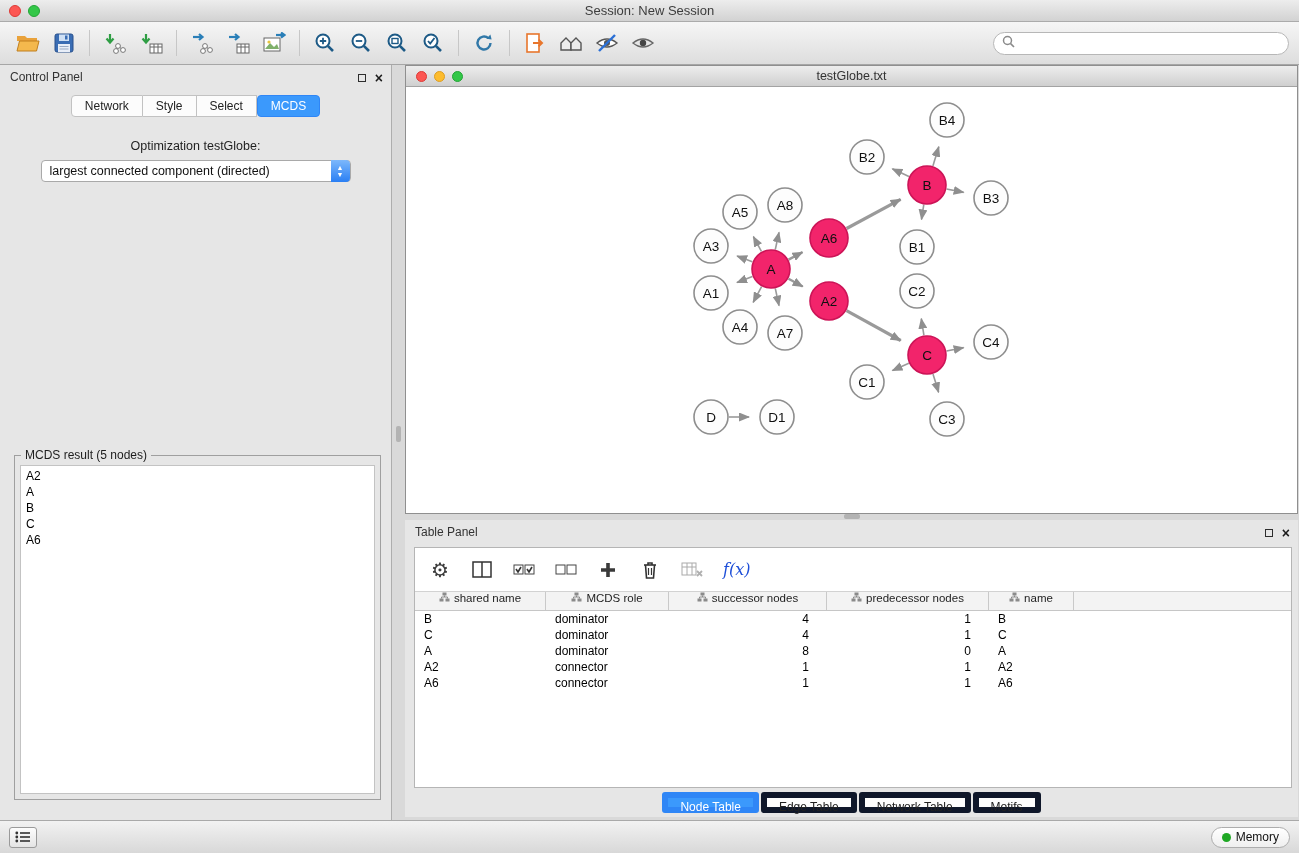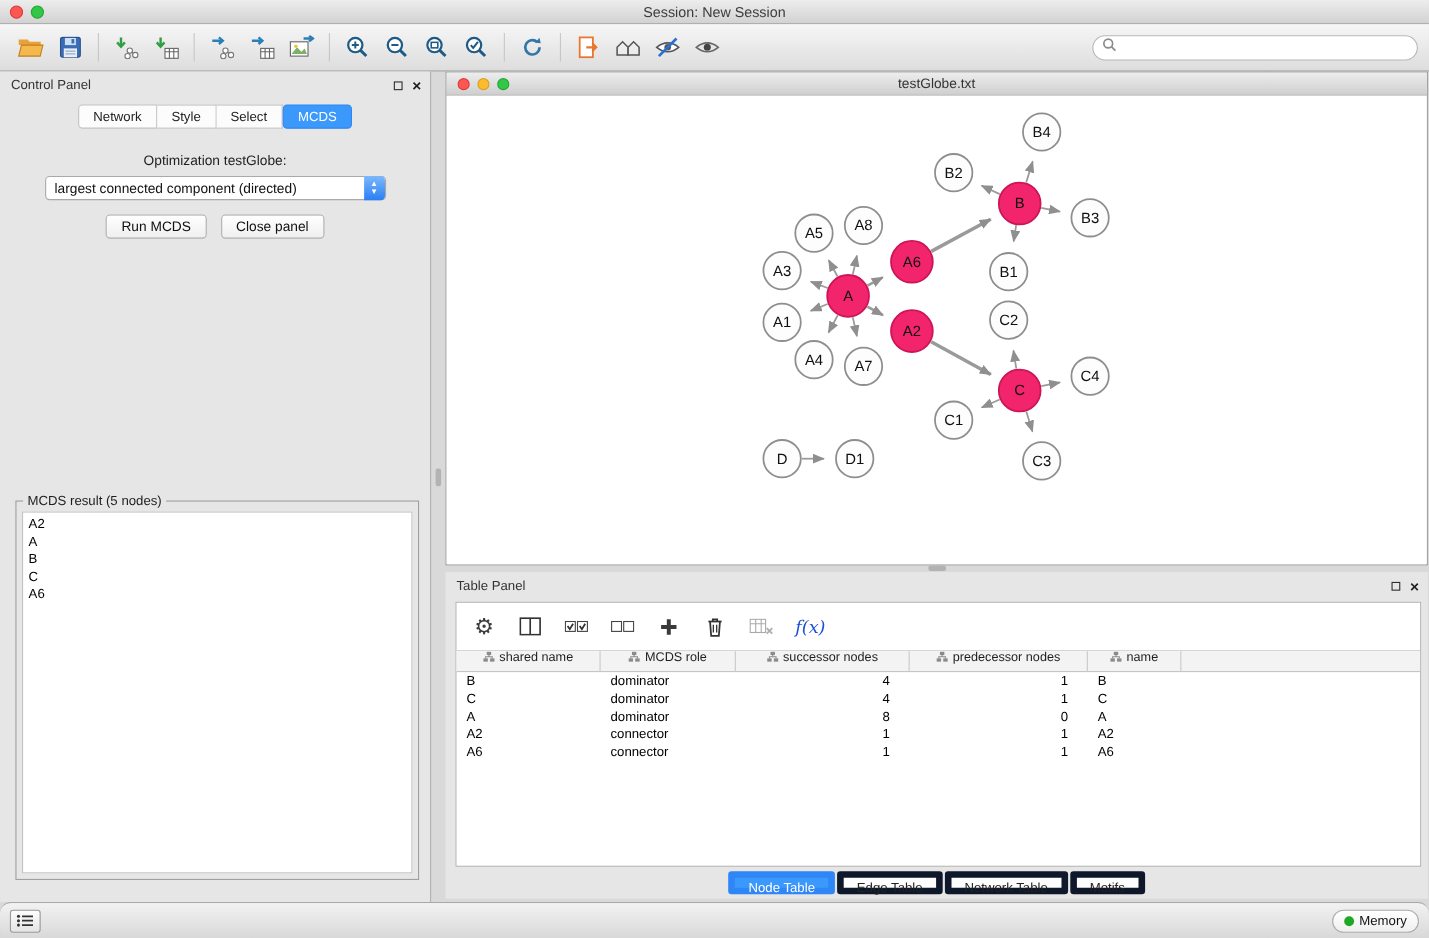--- a/index.html
+++ b/index.html
@@ -81,21 +81,21 @@
   .tr{display:flex;height:16px;line-height:16px;}
   .td{font-size:12px;color:#000;overflow:hidden;white-space:nowrap;}
   .table-tabs{position:absolute;left:0;right:0;bottom:4px;display:flex;justify-content:center;gap:2px;}
   .ftab{font-size:12px;height:21px;line-height:19px;padding:0 12px;background:#fdfdfd;
     border:6px solid #0f172a;border-radius:3px;color:#222;}
   .ftab.active{background:#3b99fc;border-color:#2f86f6;color:#fff;}
 
   
   .statusbar{position:absolute;left:0;top:820px;width:1299px;height:33px;
     background:linear-gradient(#f2f2f2,#d8d8d8);border-top:1px solid #a9a9a9;
-    display:flex;align-items:center;border-radius:10px;}
+    display:flex;align-items:center;}
   .status-left{margin-left:9px;width:28px;height:21px;border:1px solid #9a9a9a;border-radius:3px;
     background:linear-gradient(#fdfdfd,#e4e4e4);display:flex;align-items:center;justify-content:center;}
   .memory-pill{margin-left:auto;margin-right:9px;height:21px;border:1px solid #adadad;border-radius:11px;
     background:linear-gradient(#ffffff,#efefef);display:flex;align-items:center;gap:5px;padding:0 10px;}
   .memdot{width:9px;height:9px;border-radius:50%;background:#1fa824;}
   .memory-pill span.lbl{font-size:12px;color:#111;}
 </style>
 </head>
 <body>
 
@@ -280,24 +280,20 @@
         <div class="ctab">Select</div>
         <div class="ctab active">MCDS</div>
       </div>
     <div class="opt-label">Optimization testGlobe:</div>
     <div class="dropdown">
       <span>largest connected component (directed)</span>
       <span class="stepper">
           <span>▲</span>
           <span>▼</span>
         </span>
-    </div>
-    <div class="btnrow">
-      <div class="btn">Run MCDS</div>
-      <div class="btn">Close panel</div>
     </div>
     <div class="resultbox">
       <span class="result-legend">MCDS result (5 nodes)</span>
       <div class="result-list" id="mcds-list">
           <div class="mcds-item">A2</div>
           <div class="mcds-item">A</div>
           <div class="mcds-item">B</div>
           <div class="mcds-item">C</div>
           <div class="mcds-item">A6</div>
         </div>

